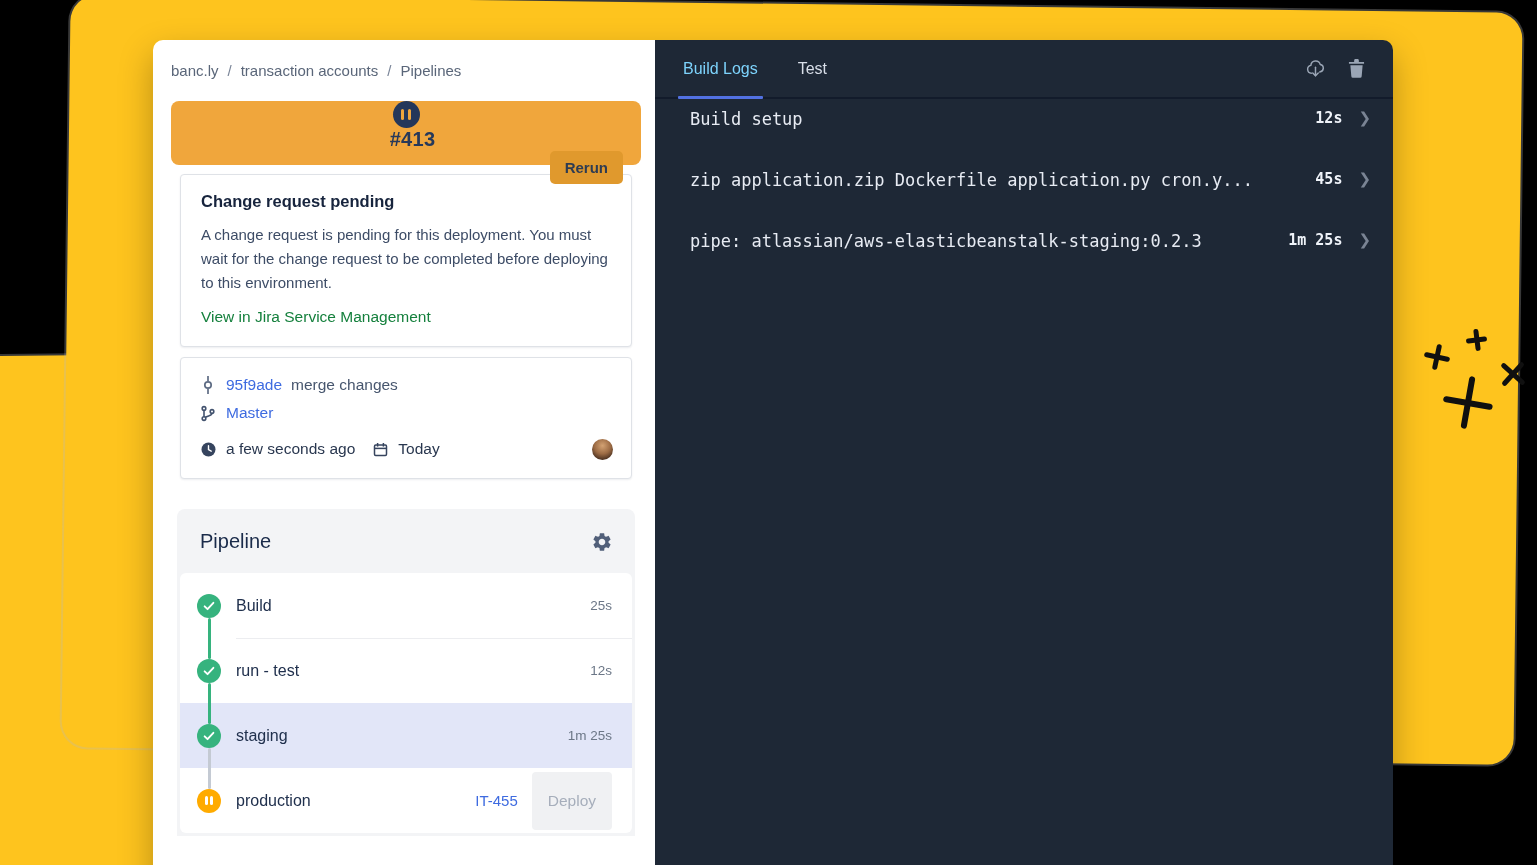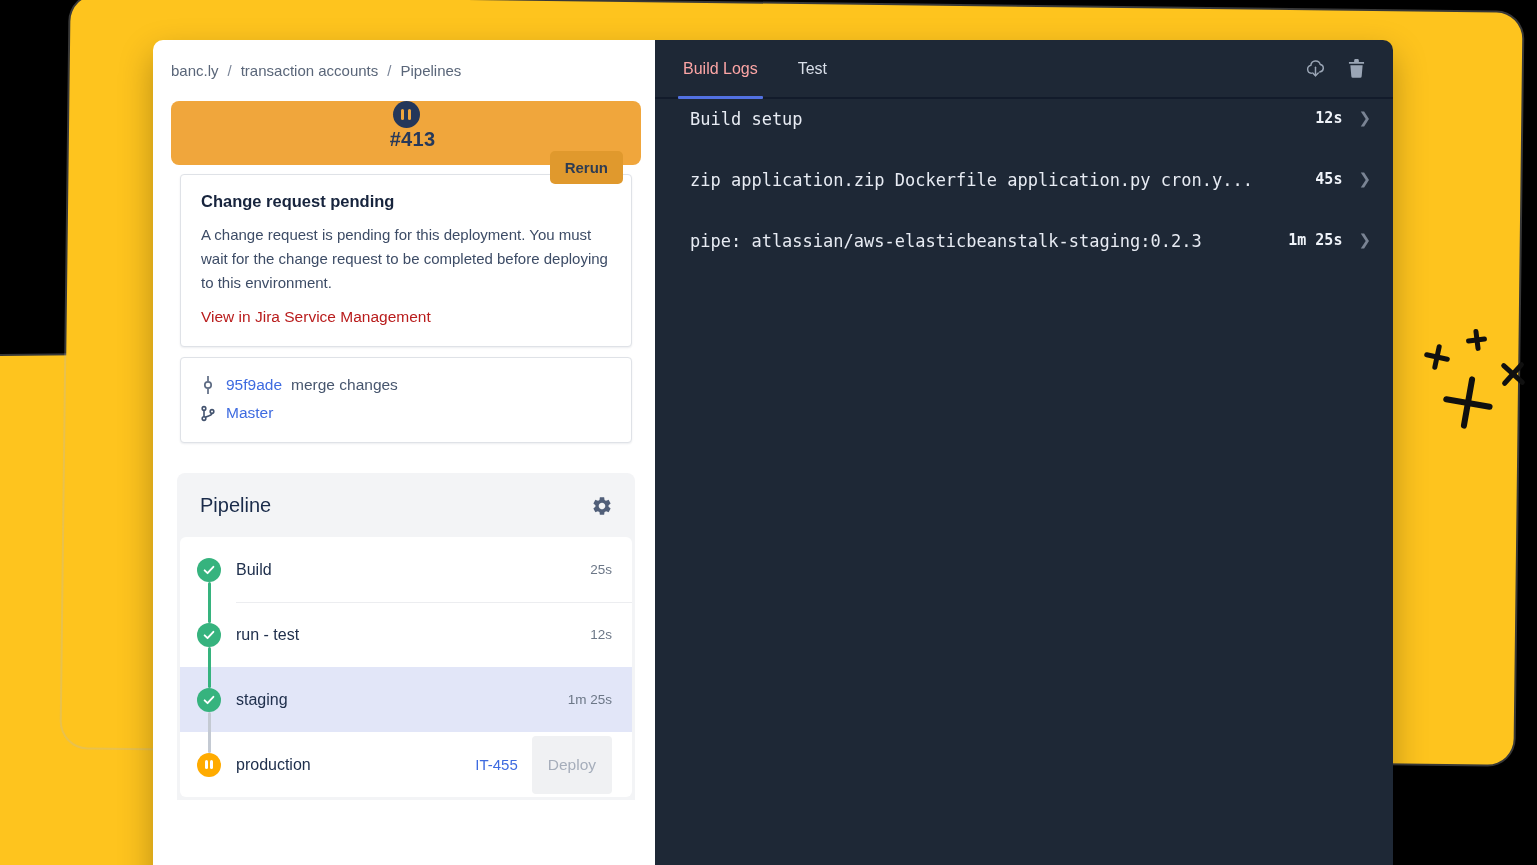--- a/index.html
+++ b/index.html
@@ -43,21 +43,21 @@
   .hdr-pause i{display:block;width:3.5px;height:11px;background:#F0A63C;border-radius:2px;}
   .build-number{margin-left:13px;font-size:20px;font-weight:700;color:#27395A;letter-spacing:.3px;}
   .rerun-btn{margin-left:auto;background:#E0992D;border:none;border-radius:5px;padding:8px 15px;
              font-family:inherit;font-size:15px;font-weight:600;color:#2E3C52;cursor:pointer;}
 
   
   .cr-card{margin:9px 23px 0 27px;background:#fff;border:1px solid #DFE2E7;border-radius:4px;
            box-shadow:0 1px 2px rgba(9,30,66,.08);padding:17px 20px 20px;box-sizing:border-box;}
   .cr-title{font-size:16.5px;font-weight:700;color:#17243D;}
   .cr-body{margin-top:12px;font-size:15px;line-height:24px;color:#3D4C66;}
-  .cr-link{display:inline-block;margin-top:13px;font-size:15.5px;color:#b91c1c;text-decoration:none;cursor:pointer;}
+  .cr-link{display:inline-block;margin-top:13px;font-size:15.5px;color:#15803d;text-decoration:none;cursor:pointer;}
 
   
   .commit-card{margin:10px 23px 0 27px;background:#fff;border:1px solid #DFE2E7;border-radius:4px;
                box-shadow:0 1px 2px rgba(9,30,66,.08);padding:13px 18px 15px;box-sizing:border-box;}
   .commit-row{display:flex;align-items:center;min-height:28px;}
   .commit-row .ic{width:18px;display:flex;justify-content:center;flex:none;margin-right:9px;}
   .hash,.branch{font-size:15.5px;font-weight:500;color:#3E6BE0;text-decoration:none;cursor:pointer;}
   .msg{margin-left:9px;font-size:15.5px;color:#47566E;}
   .meta{margin-top:8px;font-size:15.5px;color:#29374F;}
   .meta .lbl{margin-right:16px;}
@@ -85,21 +85,21 @@
   .step-dur{margin-left:auto;font-size:13.5px;color:#6C7787;}
   .ticket{margin-left:auto;font-size:15px;font-weight:500;color:#3E6BE0;text-decoration:none;cursor:pointer;}
   .deploy-btn{margin-left:14px;background:#F0F1F3;border:none;border-radius:4px;padding:20px 16px;
               font-family:inherit;font-size:15.5px;font-weight:500;color:#A6AEBB;cursor:pointer;}
 
   
   .logs-header{height:57px;display:flex;align-items:center;padding:0 28px 0 23px;
                border-bottom:2px solid #121B2B;flex:none;}
   .tab{position:relative;height:57px;display:flex;align-items:center;padding:0 5px;margin-right:30px;
        font-size:16px;color:#D9DFE9;cursor:pointer;}
-  .tab.active{color:#fca5a5;}
+  .tab.active{color:#7dd3fc;}
   .tab.active::after{content:"";position:absolute;left:0;right:0;bottom:-2px;height:3px;
                      background:#5271E2;border-radius:1px;}
   .hdr-icons{margin-left:auto;display:flex;align-items:center;gap:22px;}
   .hdr-icons .hicon{display:flex;cursor:pointer;}
   .log-rows{padding-top:10px;}
   .log-row{height:61px;display:flex;align-items:flex-start;padding:0 22px 0 35px;cursor:pointer;}
   .log-text{font-family:"DejaVu Sans Mono",monospace;font-size:17px;color:#E7EBF3;white-space:nowrap;}
   .log-dur{margin-left:auto;font-family:"DejaVu Sans Mono",monospace;font-size:15px;font-weight:700;
            color:#EFF3F9;white-space:nowrap;}
   .log-chev{margin-left:16px;font-size:15px;color:#7A8494;}
@@ -157,20 +157,39 @@
             <svg width="16" height="17" viewBox="0 0 16 17" fill="none" stroke="#42526E" stroke-width="1.6">
               <circle cx="4" cy="3.4" r="1.8"></circle>
                 <circle cx="4" cy="13.6" r="1.8"></circle>
                 <circle cx="12" cy="6.4" r="1.8"></circle>
               <path d="M4 5.2v6.6"></path>
                 <path d="M12 8.2c0 3-4.5 2.2-6.8 4.2"></path>
             </svg>
           </span>
           <a class="branch">Master</a>
         </div>
+        <div class="commit-row meta">
+          <span class="ic">
+            <svg width="15" height="15" viewBox="0 0 15 15">
+              <circle cx="7.5" cy="7.5" r="7" fill="#36445E"></circle>
+              <path d="M7.5 3.8v3.9l2.7 1.5" stroke="#fff" stroke-width="1.4" fill="none" stroke-linecap="round"></path>
+            </svg>
+          </span>
+          <span class="lbl">a few seconds ago</span>
+          <span class="ic">
+            <svg width="15" height="15" viewBox="0 0 15 15" fill="none" stroke="#36445E" stroke-width="1.5">
+              <rect x="1.5" y="3" width="12" height="10.5" rx="1.2"></rect>
+              <line x1="4.6" y1="1" x2="4.6" y2="4.6"></line>
+                <line x1="10.4" y1="1" x2="10.4" y2="4.6"></line>
+              <line x1="1.5" y1="6.4" x2="13.5" y2="6.4"></line>
+            </svg>
+          </span>
+          <span class="lbl">Today</span>
+          <span class="avatar"></span>
+        </div>
       </div>
 
       <div class="pipeline-section">
         <div class="pipeline-header">
           <span class="pipeline-title">Pipeline</span>
           <span class="gear">
             <svg width="22" height="22" viewBox="0 0 24 24" fill="#515F79">
               <path d="M19.14 12.94c.04-.3.06-.61.06-.94 0-.32-.02-.64-.07-.94l2.03-1.58c.18-.14.23-.41.12-.61l-1.92-3.32c-.12-.22-.37-.29-.59-.22l-2.39.96c-.5-.38-1.03-.7-1.62-.94l-.36-2.54c-.04-.24-.24-.41-.48-.41h-3.84c-.24 0-.43.17-.47.41l-.36 2.54c-.59.24-1.13.57-1.62.94l-2.39-.96c-.22-.08-.47 0-.59.22L2.74 8.87c-.12.21-.08.47.12.61l2.03 1.58c-.05.3-.09.63-.09.94s.02.64.07.94l-2.03 1.58c-.18.14-.23.41-.12.61l1.92 3.32c.12.22.37.29.59.22l2.39-.96c.5.38 1.03.7 1.62.94l.36 2.54c.05.24.24.41.48.41h3.84c.24 0 .44-.17.47-.41l.36-2.54c.59-.24 1.13-.56 1.62-.94l2.39.96c.22.08.47 0 .59-.22l1.92-3.32c.12-.22.07-.47-.12-.61l-2.01-1.58zM12 15.6c-1.98 0-3.6-1.62-3.6-3.6s1.62-3.6 3.6-3.6 3.6 1.62 3.6 3.6-1.62 3.6-3.6 3.6z"></path>
             </svg>
           </span>

